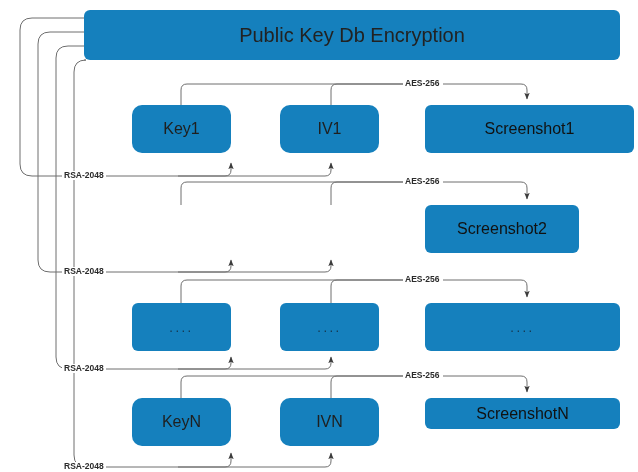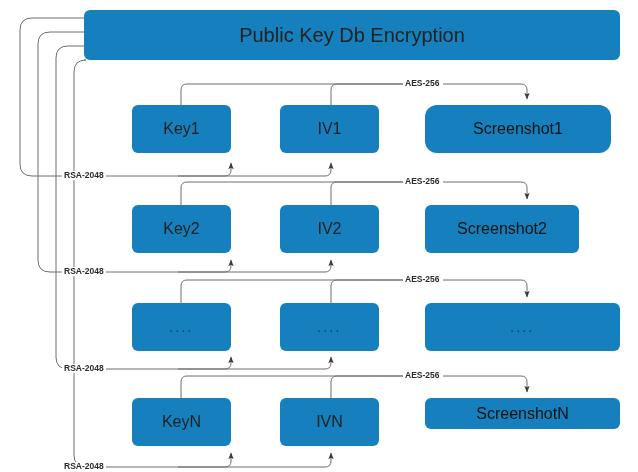--- a/index.html
+++ b/index.html
@@ -14,21 +14,21 @@
   .node{
     position:absolute;
     background:#1580BD;
     border-radius:6px;
     display:flex;align-items:center;justify-content:center;
     color:#1c1c1c;
     box-sizing:border-box;
     line-height:1;
   }
   .node.header{font-size:20px;color:#222;}
-  .node.key,.node.iv{font-size:16px;color:#1f1f1f;}
+  .node.key,.node.iv{font-size:16px;color:#1f1f1f;border-radius:10px;}
   .node.shot{font-size:16px;color:#111;}
   .node.ell{font-size:13px;letter-spacing:2.5px;color:#16344a;}
   .wlabel{
     position:absolute;
     font-size:8.5px;
     color:#2b2b2b;
     background:#ffffff;
     padding:0 2px;
     white-space:nowrap;
     line-height:1;
@@ -86,30 +86,24 @@
   <div class="node header" style="left:84px;top:10px;width:536px;height:50px;">
     <span>Public Key Db Encryption</span>
   </div>
 
   <div class="node key" style="left:132px;top:105px;width:99px;height:48px;">
     <span>Key1</span>
   </div>
   <div class="node iv" style="left:280px;top:105px;width:99px;height:48px;text-align:center;">
     <span>IV1</span>
   </div>
-  <div class="node shot" style="left:425px;top:105px;width:186px;height:48px;border-radius:12px;">
+  <div class="node shot" style="left:425px;top:105px;width:209px;height:48px;">
     <span>Screenshot1</span>
   </div>
 
-  <div class="node key" style="left:132px;top:205px;width:99px;height:48px;">
-    <span>Key2</span>
-  </div>
-  <div class="node iv" style="left:280px;top:205px;width:99px;height:48px;">
-    <span>IV2</span>
-  </div>
   <div class="node shot" style="left:425px;top:205px;width:154px;height:48px;">
     <span>Screenshot2</span>
   </div>
 
   <div class="node ell" style="left:132px;top:303px;width:99px;height:48px;">
     <span>....</span>
   </div>
   <div class="node ell" style="left:280px;top:303px;width:99px;height:48px;">
     <span>....</span>
   </div>

